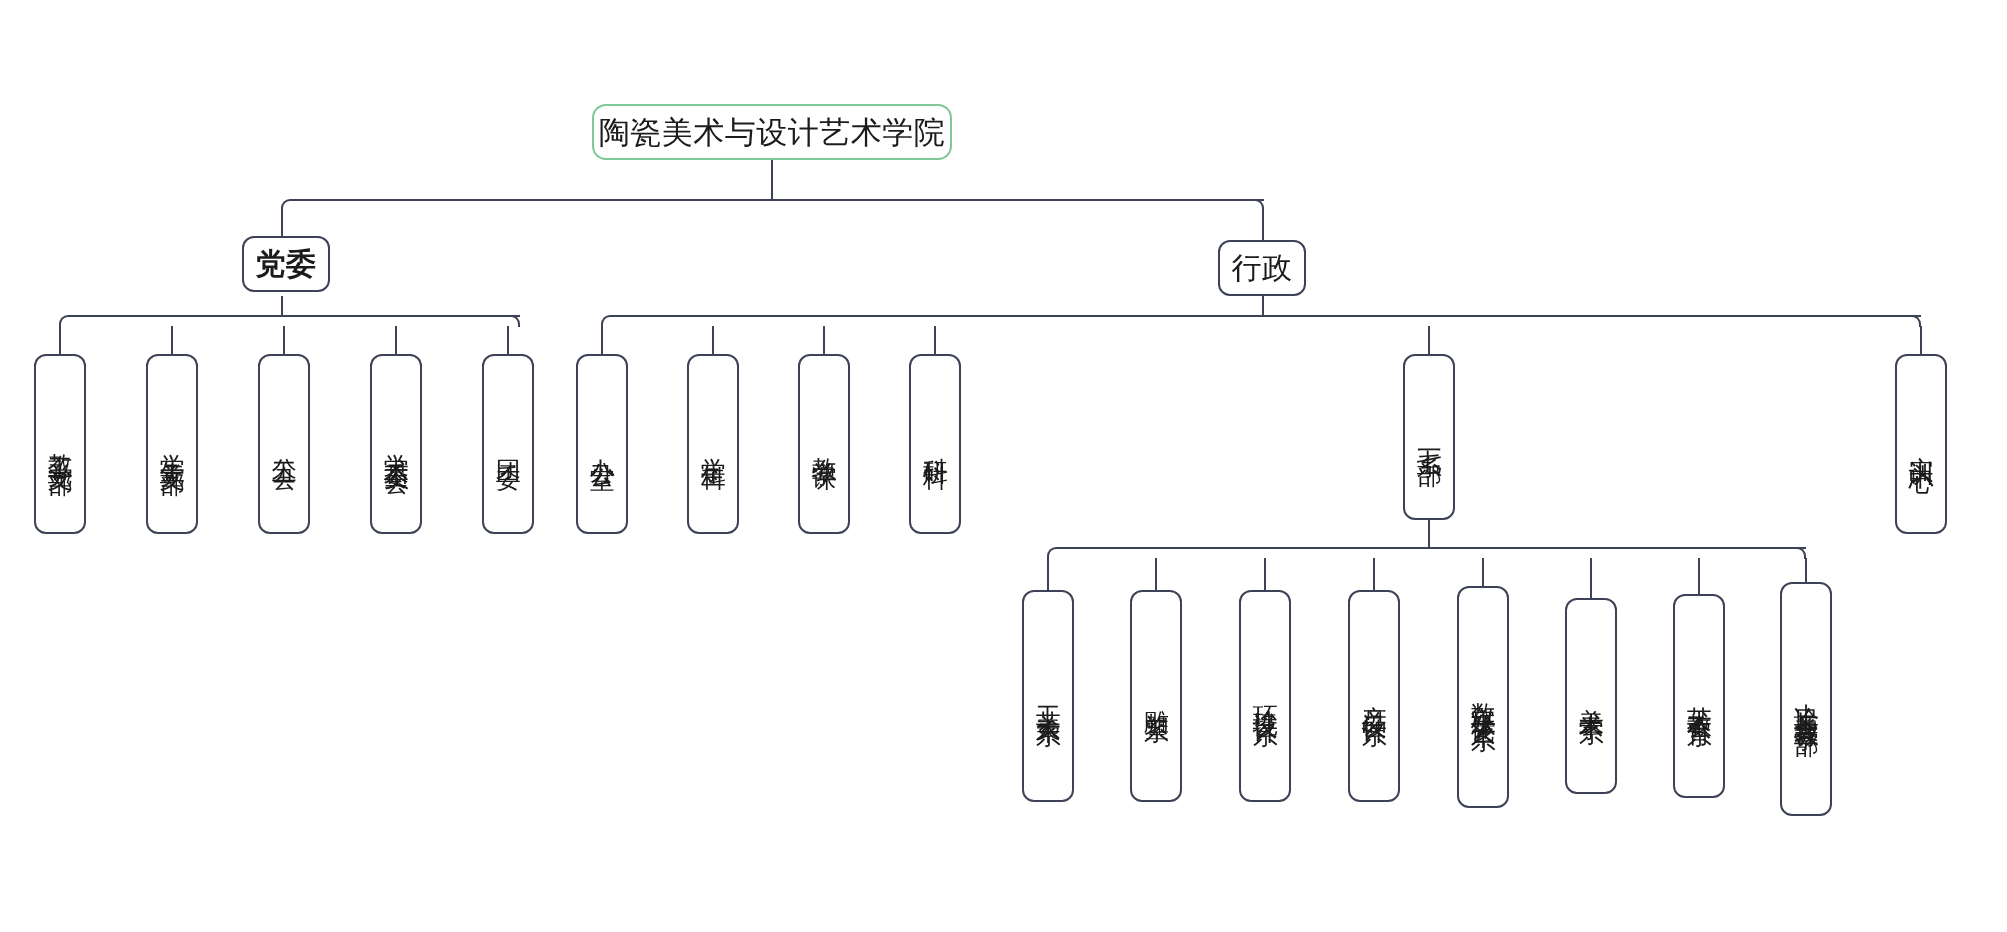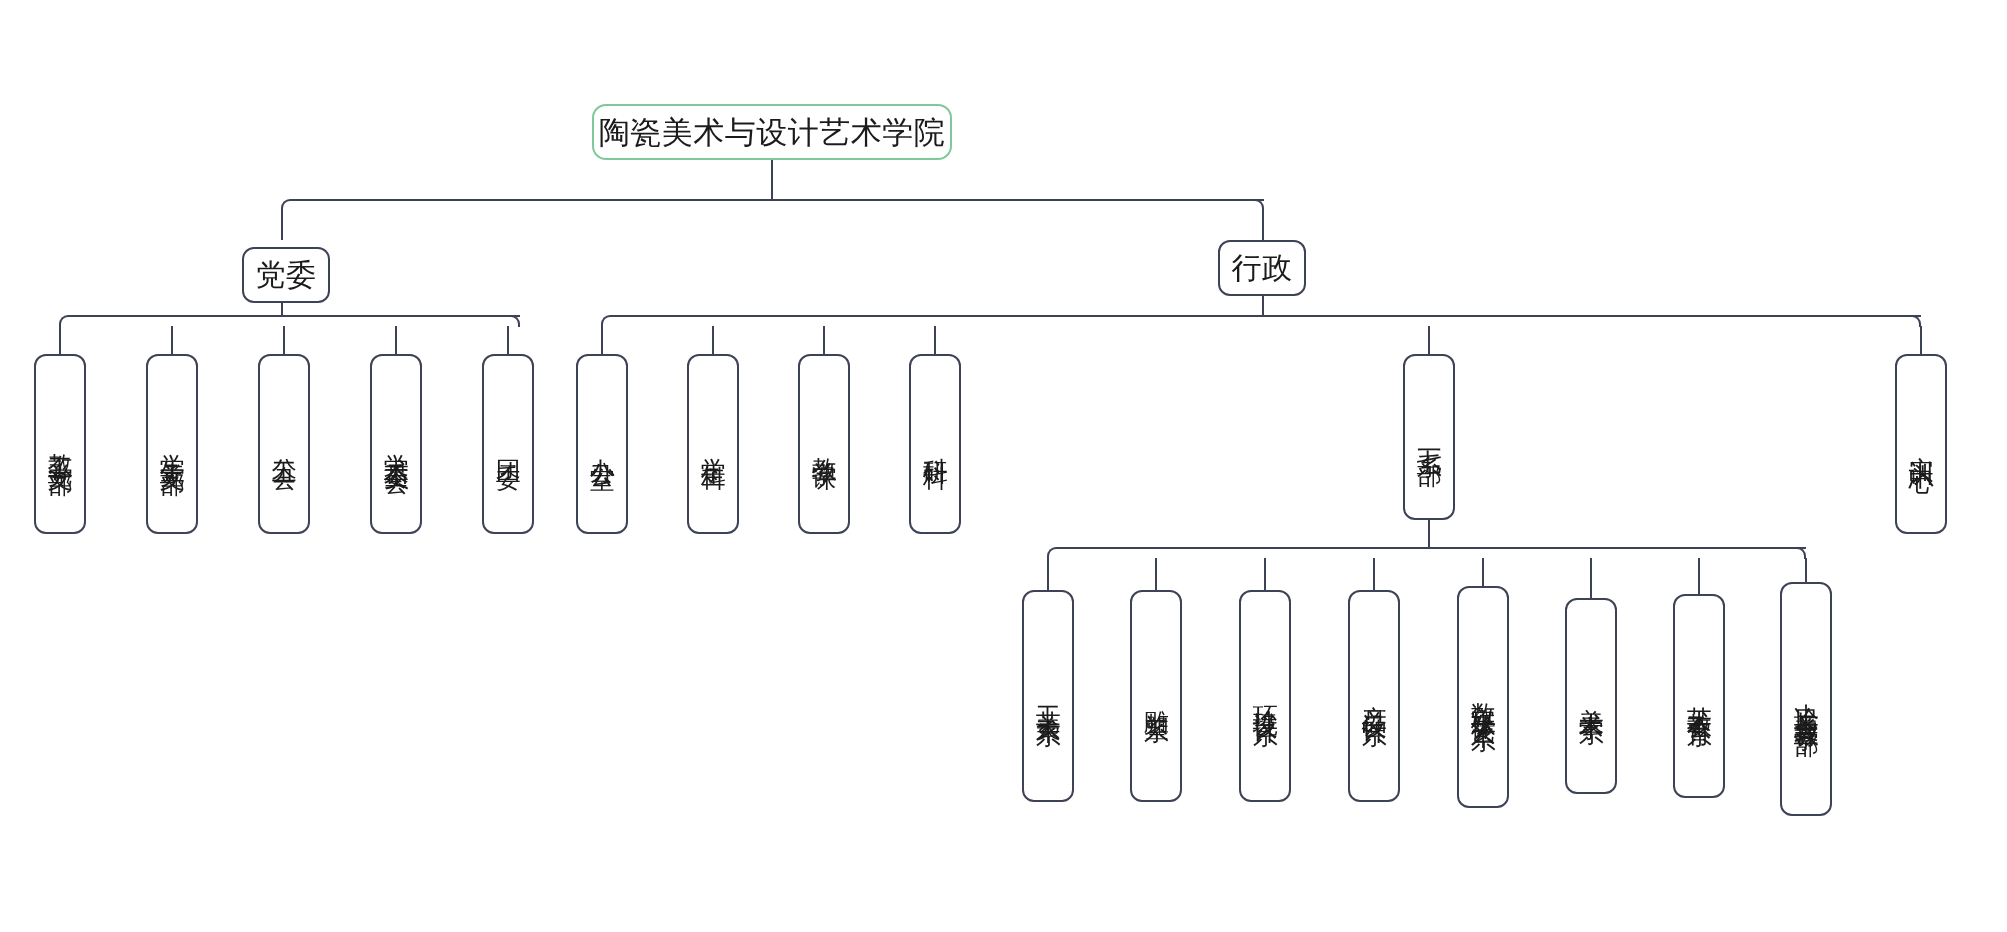--- a/index.html
+++ b/index.html
@@ -110,21 +110,21 @@
   <div class="linev" style="left:1373px; top:558px; height:32px;"></div>
   <div class="linev" style="left:1482px; top:558px; height:28px;"></div>
   <div class="linev" style="left:1590px; top:558px; height:40px;"></div>
   <div class="linev" style="left:1698px; top:558px; height:36px;"></div>
   <div class="linev" style="left:1805px; top:558px; height:24px;"></div>
 
   <div class="node root horiz" style="left:592px; top:104px; width:360px; height:56px;">
     <span class="node-label">陶瓷美术与设计艺术学院</span>
   </div>
 
-  <div class="node horiz" style="left:242px; top:247px; width:88px; height:56px;">
+  <div class="node horiz" style="left:242px; top:236px; width:88px; height:56px;font-weight:bold;">
     <span class="node-label">党委</span>
   </div>
   <div class="node horiz" style="left:1218px; top:240px; width:88px; height:56px;">
     <span class="node-label">行政</span>
   </div>
 
   <div class="node vert" style="left:34px; top:354px; width:52px; height:180px;">
     <span class="node-label">教工党支部</span>
   </div>
   <div class="node vert" style="left:146px; top:354px; width:52px; height:180px;">

